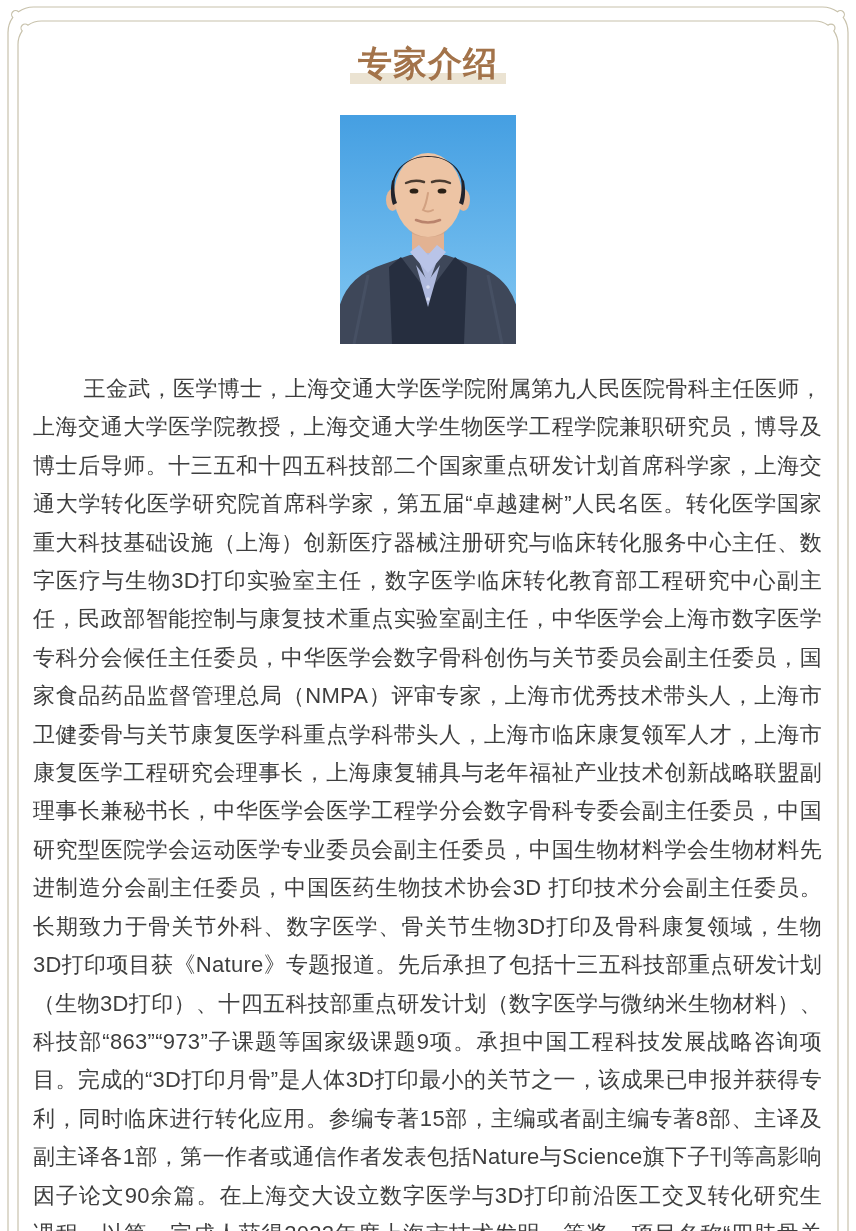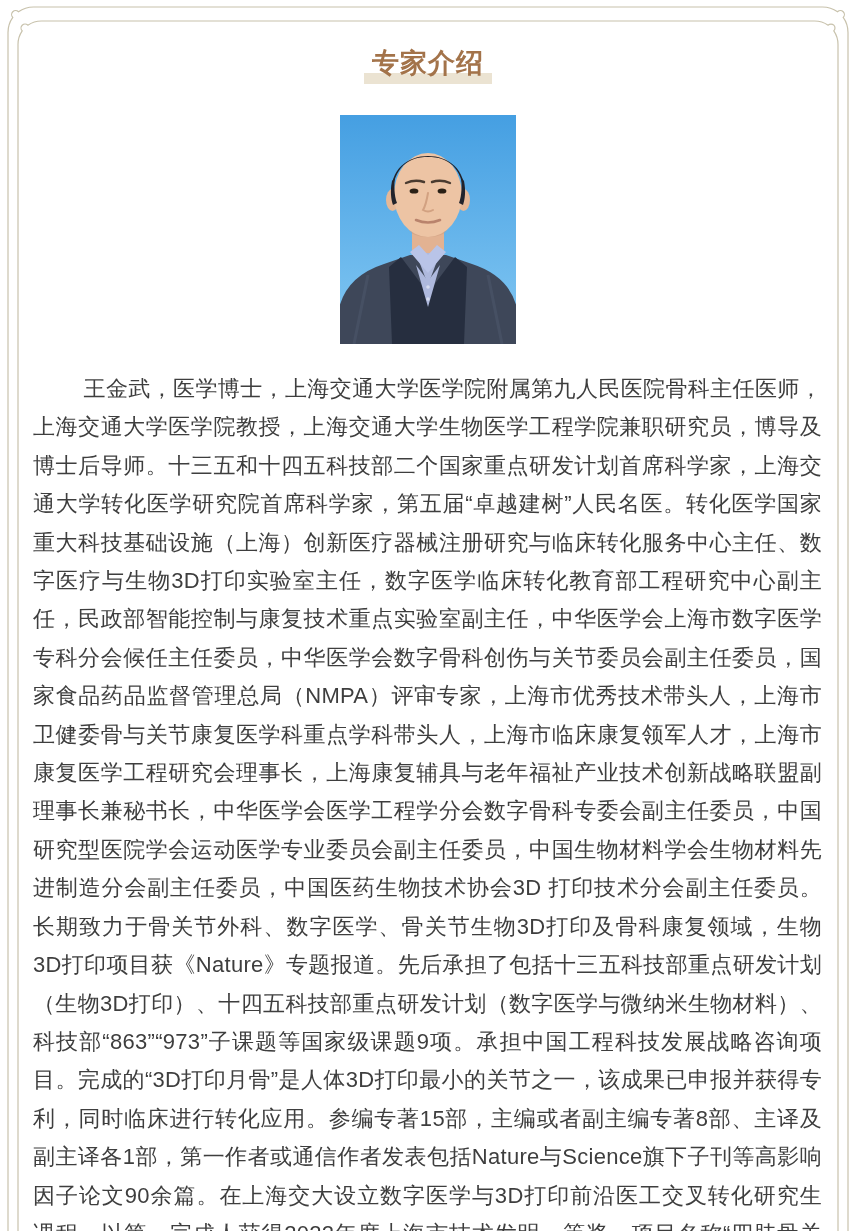--- a/index.html
+++ b/index.html
@@ -7,21 +7,21 @@
     width:856px;height:1231px;overflow:hidden;
     font-family:"Liberation Sans","DejaVu Sans",sans-serif;
   }
   .page{position:relative;width:856px;height:1231px;background:#fff;overflow:hidden;}
   .frame{position:absolute;left:0;top:0;width:856px;height:1231px;pointer-events:none;}
   .frame path{fill:none;stroke:var(--frame-color,#c8c2ac);stroke-width:1.2;}
   .content{position:relative;padding-top:47px;}
   .title-row{text-align:center;}
   .title{
     display:inline-block;position:relative;z-index:0;margin:0;
-    font-size:27px;line-height:32px;font-weight:700;
+    font-size:34px;line-height:32px;font-weight:700;
     color:var(--title-color,#a3734a);letter-spacing:1px;
   }
   .title::after{
     content:"";position:absolute;left:-8px;right:-8px;bottom:-5px;height:11px;
     background:var(--title-highlight-color,#ebe3d2);z-index:-1;
   }
   .photo-wrap{text-align:center;margin-top:36px;line-height:0;}
   .portrait{width:176px;height:229px;display:inline-block;}
   .bio{
     margin:26px 34px 0 33px;

